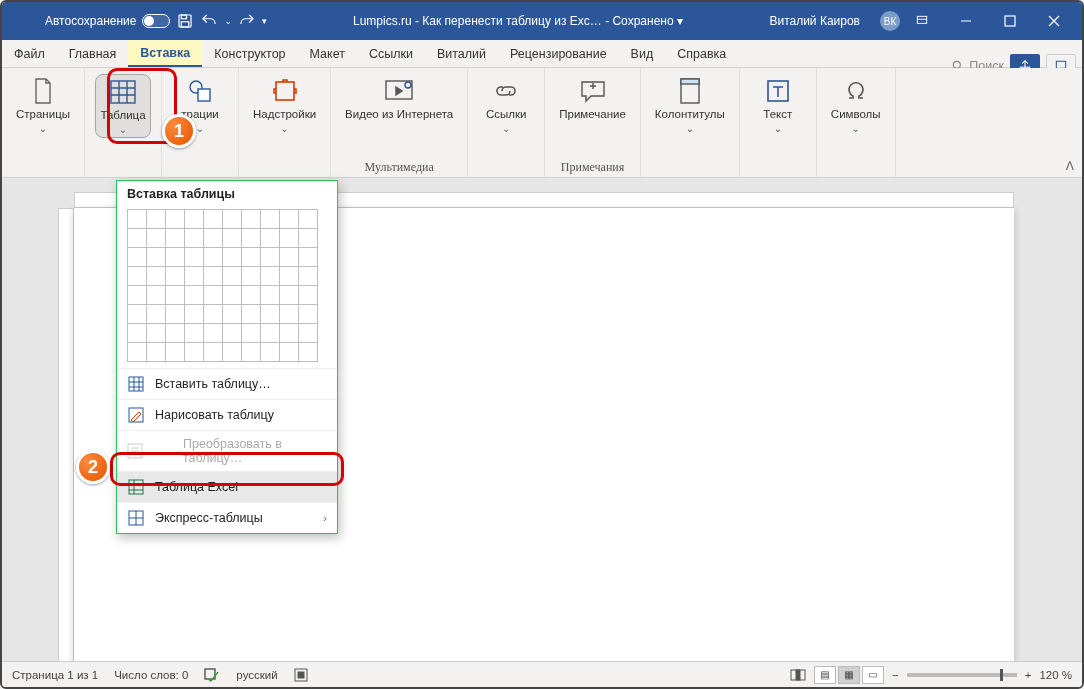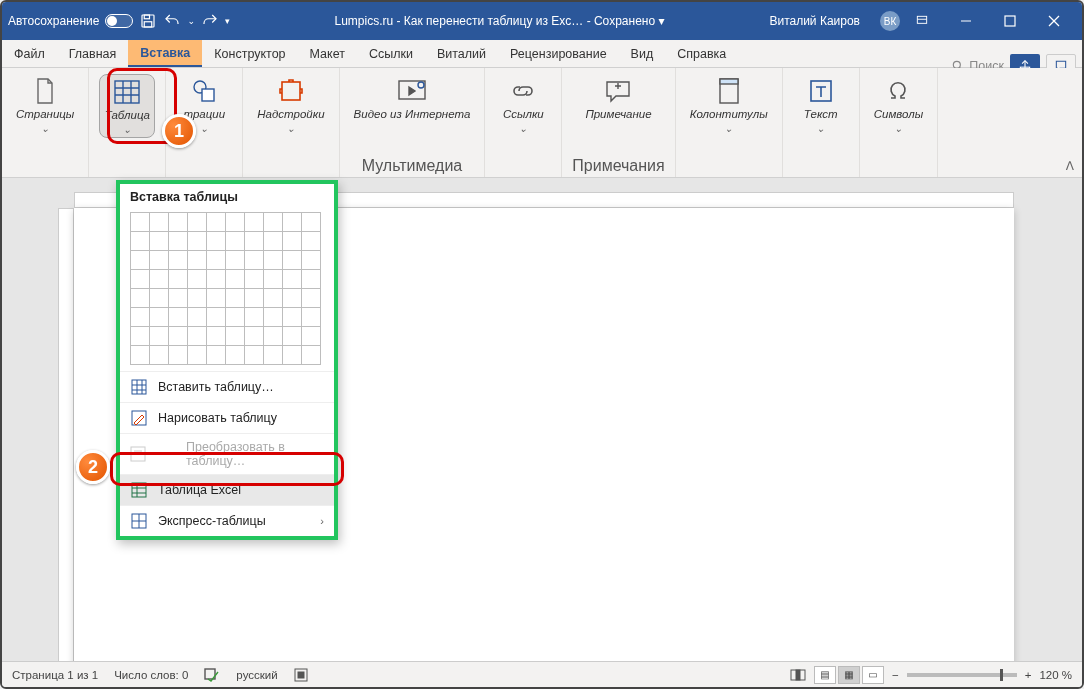--- a/index.html
+++ b/index.html
@@ -1,52 +1,52 @@
 <!DOCTYPE html>
 <html><head>
 <meta charset="utf-8">
 <style>
 * { box-sizing: border-box; margin: 0; padding: 0; font-family: "Segoe UI", Arial, sans-serif; }
 body { background: #f0f0f0; width: 1084px; height: 689px; overflow: hidden; position: relative; border: 2px solid #444; border-radius: 6px; }
 
 .titlebar { height: 38px; background: linear-gradient(#2b579a,#2b579a); display: flex; align-items: center; color: #fff; font-size: 12px; padding: 0 6px; }
-.titlebar .autosave { display: flex; align-items: center; gap: 6px; }
+.titlebar .autosave { display: flex; align-items: center; gap: 6px; margin-left: 37px; }
 .titlebar .toggle { width: 28px; height: 14px; border: 1px solid #fff; border-radius: 8px; position: relative; background: rgba(255,255,255,.1);}
 .titlebar .toggle::after { content:""; position:absolute; width:10px; height:10px; border-radius:50%; background:#fff; top:1px; left:1px; }
 .titlebar .qat svg { width: 18px; height: 18px; }
 .titlebar .qat { display:flex; align-items:center; gap:6px; margin-left:6px;}
 .titlebar .doc-title { flex:1; text-align:center; white-space:nowrap; overflow:hidden; text-overflow:ellipsis; padding:0 10px;}
 .titlebar .user { display:flex; align-items:center; gap:20px; }
 .titlebar .avatar { width:20px; height:20px; border-radius:50%; background:#7a9cc6; display:flex; align-items:center; justify-content:center; font-size:10px;}
 .titlebar .winbtn { width:44px; height:38px; display:flex; align-items:center; justify-content:center; }
 
 .tabs { height: 28px; background:#f3f2f1; display:flex; align-items:stretch; border-bottom:1px solid #d0d0d0; font-size:12.5px; color:#333; }
 .tabs .tab { padding:0 12px; display:flex; align-items:center; cursor:pointer; }
-.tabs .tab.active { background:#fdba74; border-bottom:2px solid #2b579a; color:#2b579a; font-weight:600; }
+.tabs .tab.active { background:#fef9c3; border-bottom:2px solid #2b579a; color:#2b579a; font-weight:600; }
 .tabs .right { margin-left:auto; display:flex; align-items:center; gap:6px; padding-right:6px;margin-top:24px;}
 .tabs .search { display:flex; align-items:center; gap:4px; color:#888;}
 .tabs .iconbtn { width:30px; height:24px; display:flex; align-items:center; justify-content:center; background:#2b579a; color:#fff; border-radius:2px;}
 
 .ribbon { height: 110px; background:#f3f2f1; display:flex; border-bottom:1px solid #d0d0d0; position:relative; }
 .group { border-right:1px solid #e1dfdd; padding:6px 10px 2px 10px; display:flex; flex-direction:column; align-items:center; font-size:11px; color:#444; position:relative;}
-.group .label { margin-top:auto; font-size:16px; color:#555; padding-top:2px;}
-.rbtn { display:flex; flex-direction:column; align-items:center; gap:2px; padding:2px 4px; min-width:56px;font-style:italic;}
+.group .label { margin-top:auto; font-size:12px; color:#555; padding-top:2px;font-family:Liberation Serif, serif;}
+.rbtn { display:flex; flex-direction:column; align-items:center; gap:2px; padding:2px 4px; min-width:56px;}
 .rbtn .ribicon { width:30px; height:30px; display:flex; align-items:center; justify-content:center;}
 .rbtn .cap { font-size:11.5px; color:#333; text-align:center; line-height:1.15; }
 .chev::after { content:"⌄"; font-size:10px; color:#666; display:block; text-align:center;}
 .ribbon .callout1 { position:absolute; left:105px; top:0; width:70px; height:76px; border:3px solid #d60000; border-radius:10px; pointer-events:none; z-index:20;}
 .ribbon .badge1 { position:absolute; left:160px; top:46px; width:34px; height:34px; border-radius:50%; background:radial-gradient(circle at 30% 30%, #ff8a3c, #e25400); border:3px solid #fff; color:#fff; font-weight:bold; font-size:18px; display:flex; align-items:center; justify-content:center; z-index:21; box-shadow:0 1px 3px rgba(0,0,0,.4);}
 .ribbon .collapse { position:absolute; right:8px; bottom:4px; font-size:12px; color:#666;}
 
 .canvas { position:absolute; top:176px; left:0; right:0; bottom:26px; background:#e6e6e6; overflow:hidden;}
 .page { position:absolute; left:72px; top:30px; width:940px; height:600px; background:#fff; box-shadow:0 2px 8px rgba(0,0,0,.2);}
 .ruler-h { position:absolute; left:72px; top:14px; width:940px; height:16px; background:#fff; border:1px solid #ccc;}
 .ruler-v { position:absolute; left:56px; top:30px; width:16px; height:600px; background:#fff; border:1px solid #ccc;}
 
-.dropdown { position:absolute; left:114px; top:178px; width:222px; background:#fff; border:4px solid #22c55e; box-shadow:2px 4px 10px rgba(0,0,0,.25); z-index:30; font-size:12.5px; color:#222;}
+.dropdown { position:absolute; left:114px; top:178px; width:222px; background:#fff; border:1px solid #22c55e; box-shadow:2px 4px 10px rgba(0,0,0,.25); z-index:30; font-size:12.5px; color:#222;}
 .dropdown .title { padding:6px 10px 4px 10px; font-weight:600;}
 .dropdown .grid { padding:4px 10px 6px 10px;}
 .dropdown .grid table { border-collapse:collapse;}
 .dropdown .grid td { width:19px; height:19px; border:1px solid #bdbdbd;}
 .dropdown .item { display:flex; align-items:center; gap:10px; padding:6px 10px; border-top:1px solid #eee; position:relative;}
 .dropdown .item.disabled { color:#aaa;gap:40px;}
 .dropdown .item .micon { width:18px; height:18px; display:flex; align-items:center; justify-content:center;}
 .dropdown .item .arrow { margin-left:auto; color:#666; font-size:11px;}
 .dropdown .item.highlight { background:#e8e8e8;}
 .callout2 { position:absolute; left:108px; top:450px; width:234px; height:34px; border:3px solid #d60000; border-radius:10px; pointer-events:none; z-index:40;}

